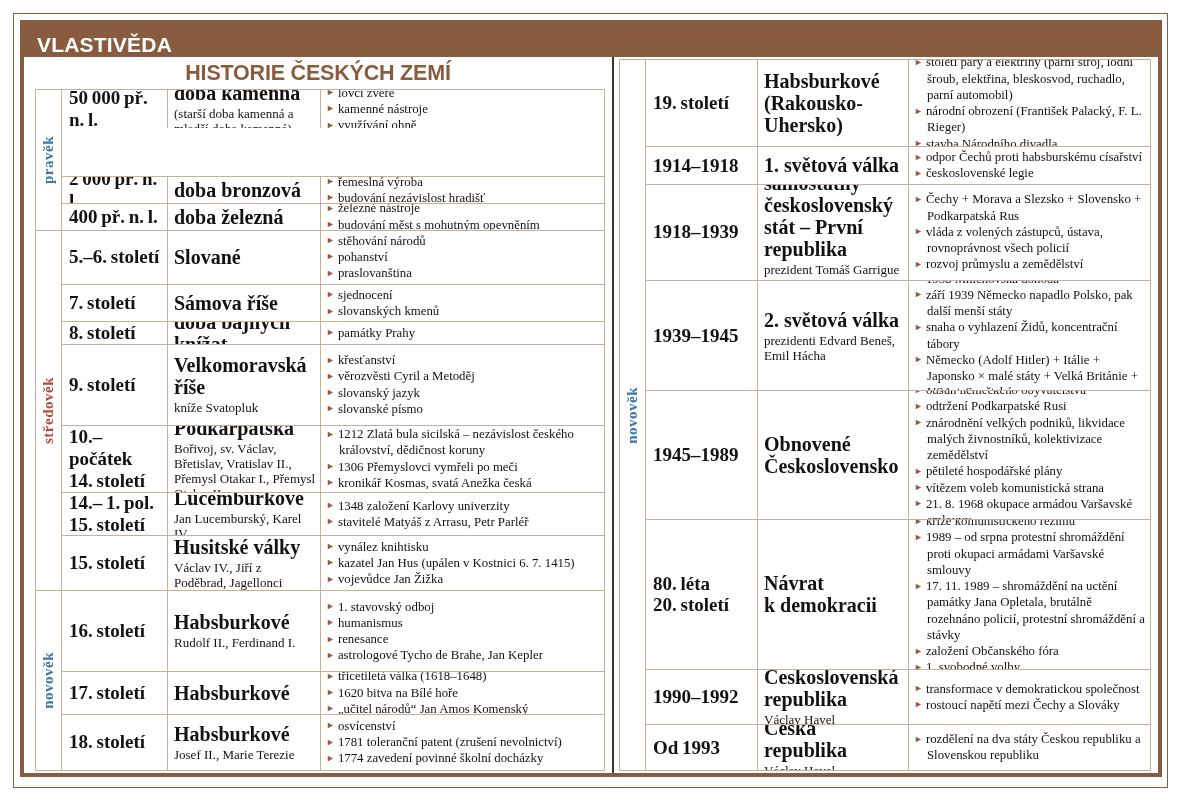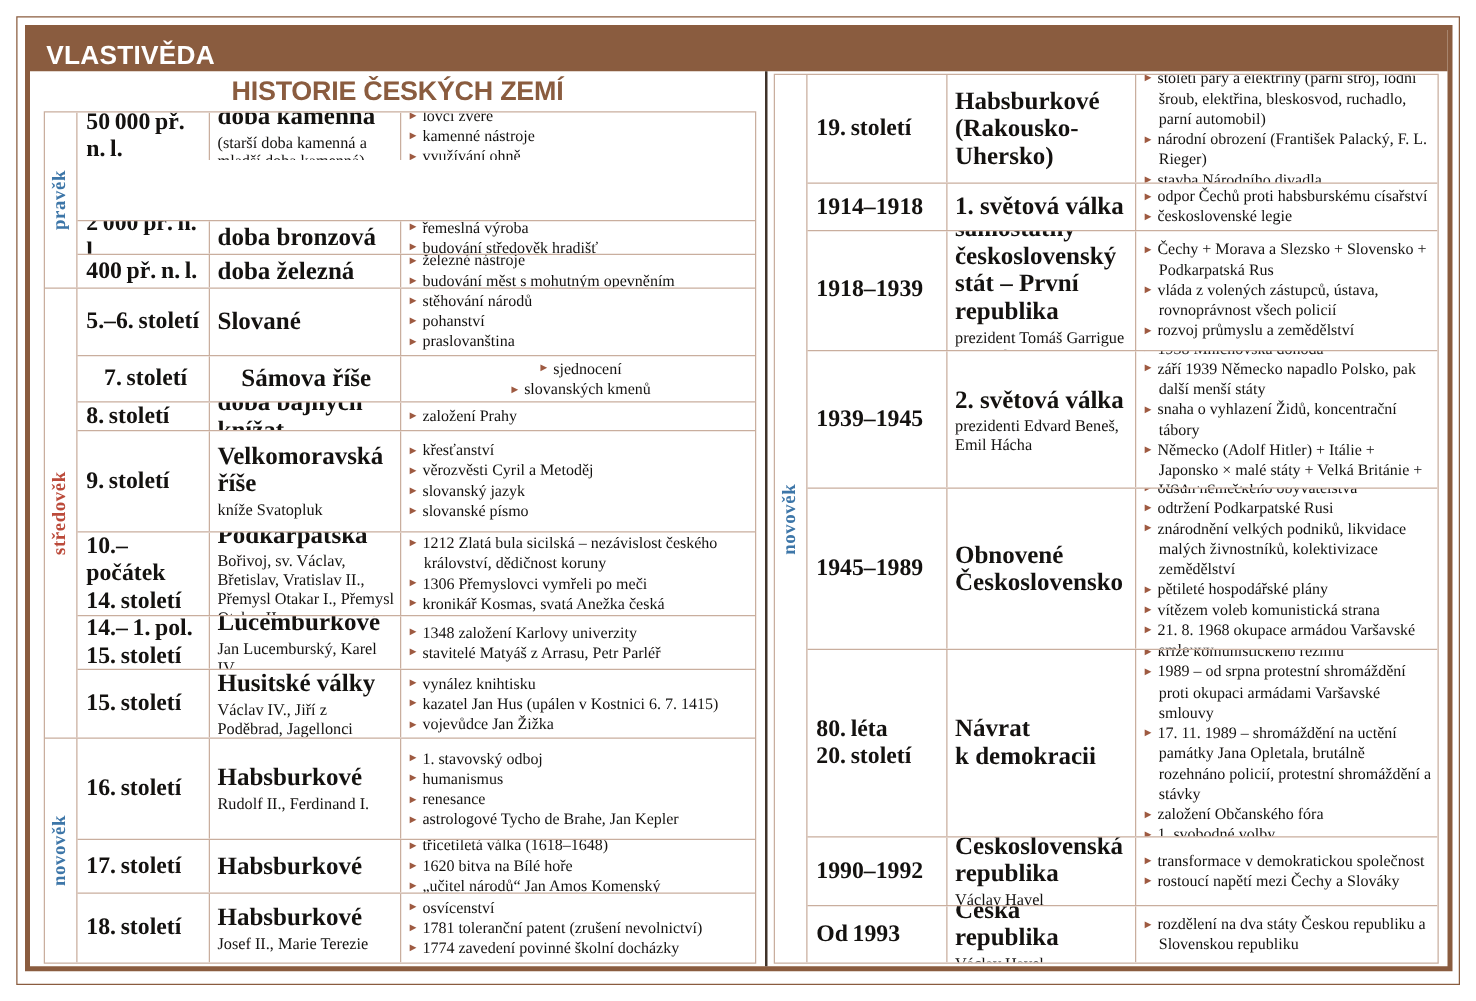--- a/index.html
+++ b/index.html
@@ -87,21 +87,21 @@
                   <div class="bullet"><span class="arrow">►</span><span>využívání ohně</span></div>
                 </div>
               </div>
               <div class="row" style="flex: 41 1 0px; margin-top: 48px;">
                 <div class="c-date">2 000 př. n. l.</div>
                 <div class="c-name">
                   <div class="name-main">doba bronzová</div>
                 </div>
                 <div class="c-bullets">
                   <div class="bullet"><span class="arrow">►</span><span>řemeslná výroba</span></div>
-                  <div class="bullet"><span class="arrow">►</span><span>budování středověk hradišť</span></div>
+                  <div class="bullet"><span class="arrow">►</span><span>budování nezávislost hradišť</span></div>
                 </div>
               </div>
               <div class="row" style="flex: 41 1 0px; justify-content: space-between;">
                 <div class="c-date">400 př. n. l.</div>
                 <div class="c-name">
                   <div class="name-main">doba železná</div>
                 </div>
                 <div class="c-bullets">
                   <div class="bullet"><span class="arrow">►</span><span>železné nástroje</span></div>
                   <div class="bullet"><span class="arrow">►</span><span>budování měst s mohutným opevněním</span></div>
@@ -118,37 +118,37 @@
                 <div class="c-date">5.–6. století</div>
                 <div class="c-name">
                   <div class="name-main">Slované</div>
                 </div>
                 <div class="c-bullets">
                   <div class="bullet"><span class="arrow">►</span><span>stěhování národů</span></div>
                   <div class="bullet"><span class="arrow">►</span><span>pohanství</span></div>
                   <div class="bullet"><span class="arrow">►</span><span>praslovanština</span></div>
                 </div>
               </div>
-              <div class="row" style="flex: 38 1 0px; text-align: center;">
+              <div class="row" style="flex: 38 1 0px;">
                 <div class="c-date">7. století</div>
                 <div class="c-name">
                   <div class="name-main">Sámova říše</div>
                 </div>
                 <div class="c-bullets">
                   <div class="bullet"><span class="arrow">►</span><span>sjednocení</span></div>
                   <div class="bullet"><span class="arrow">►</span><span>slovanských kmenů</span></div>
                 </div>
               </div>
               <div class="row" style="flex: 22 1 0px;">
                 <div class="c-date">8. století</div>
                 <div class="c-name">
                   <div class="name-main">doba bájných knížat</div>
                 </div>
                 <div class="c-bullets">
-                  <div class="bullet"><span class="arrow">►</span><span>založení Prahy</span></div>
+                  <div class="bullet"><span class="arrow">►</span><span>památky Prahy</span></div>
                 </div>
               </div>
               <div class="row" style="flex: 83 1 0px;">
                 <div class="c-date">9. století</div>
                 <div class="c-name">
                   <div class="name-main">Velkomoravská říše</div>
                   <div class="name-sub">kníže Svatopluk</div>
                 </div>
                 <div class="c-bullets">
                   <div class="bullet"><span class="arrow">►</span><span>křesťanství</span></div>

